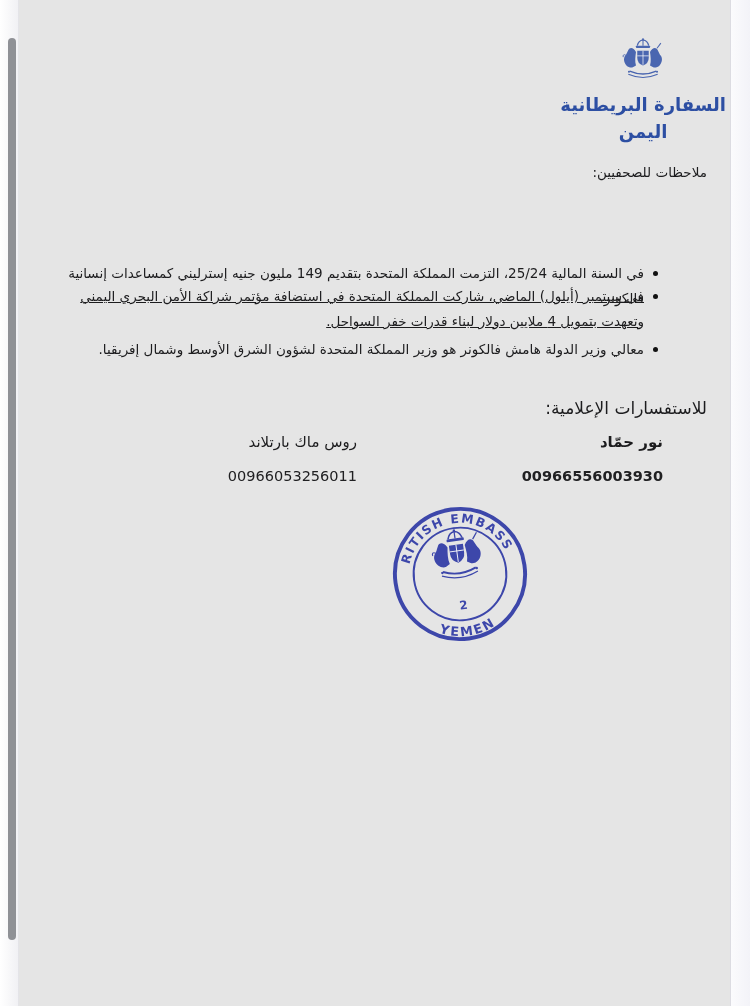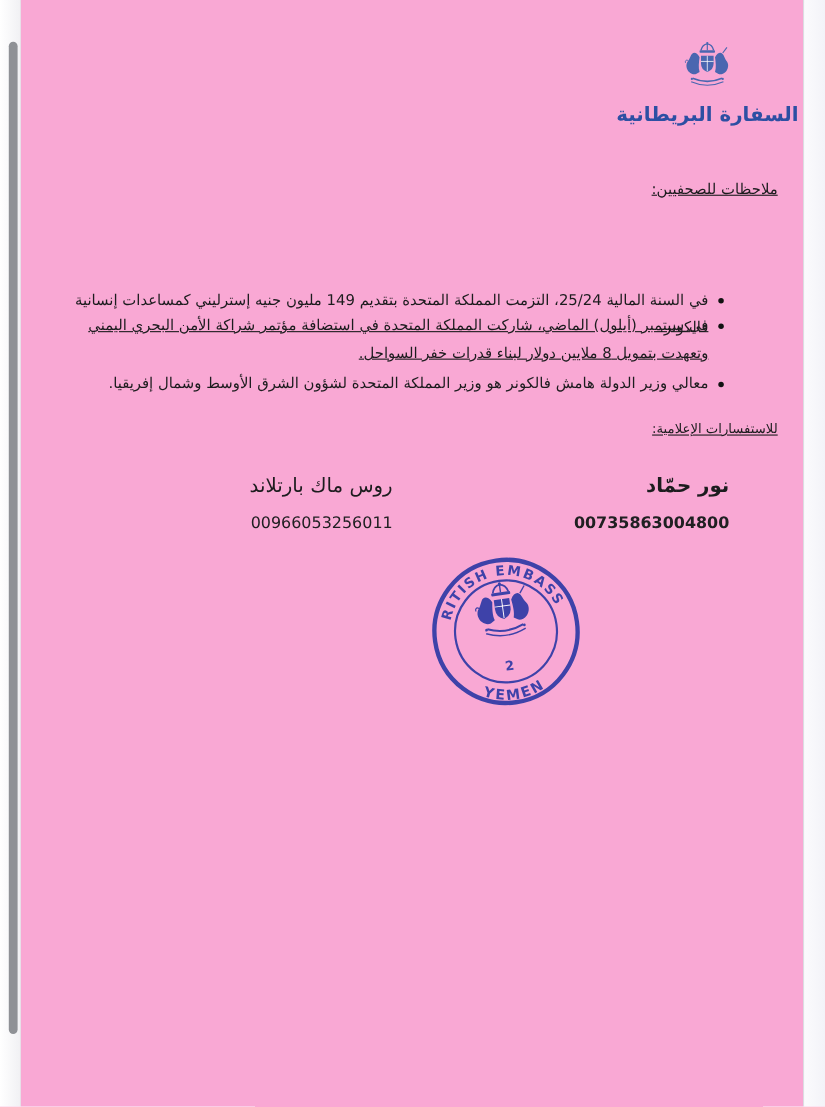--- a/index.html
+++ b/index.html
@@ -10,39 +10,39 @@
   }
   
   .top-edge{position:absolute;left:19px;top:0;width:712px;height:3px;background:#7e7e82;}
   .top-edge-light{position:absolute;left:430px;top:0;width:28px;height:3px;background:#c2c2c6;}
   .left-strip{position:absolute;left:0;top:0;width:19px;height:1006px;
     background:linear-gradient(to right,#ffffff,#f1f1f4);border-right:1px solid #e4e4e8;box-sizing:border-box;}
   .scroll-thumb{position:absolute;left:8px;top:38px;width:8px;height:902px;background:#8f9196;border-radius:4px;}
   .right-strip{position:absolute;left:730px;top:0;width:20px;height:1006px;
     background:linear-gradient(to right,#fbfbfd,#f3f3f8);border-left:1px solid #dcdce2;box-sizing:border-box;}
   
-  .page{position:absolute;left:19px;top:0;width:711px;height:1006px;background:#f9a8d4;}
-  .arabic{direction:rtl;unicode-bidi:plaintext;text-decoration:underline;}
+  .page{position:absolute;left:19px;top:0;width:711px;height:1006px;background:#e5e5e5;}
+  .arabic{direction:rtl;unicode-bidi:plaintext;}
   
   .header-block{position:absolute;right:4px;top:38px;text-align:center;color:#2d4fa3;}
   .header-block svg{display:block;margin:0 auto 2px auto;}
   .header-title{font-size:18px;font-weight:bold;line-height:27px;white-space:nowrap;direction:rtl;}
   
   .notes-heading{position:absolute;right:23px;top:162px;font-size:13.5px;color:#1c1c1e;
     line-height:20px;white-space:nowrap;direction:rtl;}
   
   .bullet{position:absolute;right:86px;text-align:right;color:#1c1c1e;}
   .bullet .bline{font-size:13.5px;line-height:25px;white-space:nowrap;direction:rtl;}
   .bullet .dot{position:absolute;right:-14px;top:10px;width:5px;height:5px;border-radius:50%;background:#111;}
   .b1{top:186px;}.b2{top:229px;margin-top:32px;}.b3{top:284px;text-decoration:underline;}.b4{top:337px;text-align:right;}
   
-  .media-heading{position:absolute;right:23px;top:380px;font-size:12px;color:#1c1c1e;
+  .media-heading{position:absolute;right:23px;top:398px;font-size:17px;color:#1c1c1e;
     line-height:20px;white-space:nowrap;direction:rtl;}
   .contact-col{position:absolute;top:432px;text-align:right;color:#1c1c1e;}
-  .contact-col .cname{font-size:18px;line-height:20px;white-space:nowrap;direction:rtl;}
+  .contact-col .cname{font-size:15px;line-height:20px;white-space:nowrap;direction:rtl;}
   .contact-col .cphone{font-size:14.5px;line-height:20px;margin-top:14px;white-space:nowrap;color:#202022;margin-left:18px;}
   .contact-right{right:67px;font-weight:bold;}
   .contact-left{right:373px;}
   
   .stamp{position:absolute;left:372px;top:505px;width:138px;height:138px;transform:rotate(-8deg);opacity:.92;}
   .stamp-color{color:#2f3aa6;}
   .crest-color{color:#4a66b0;}
   .hidden-defs{position:absolute;width:0;height:0;overflow:hidden;}
 </style>
 </head>
@@ -83,44 +83,45 @@
 </div>
 <div class="right-strip"></div>
 
 <div class="page">
 
   <div class="header-block">
     <svg class="crest-color" width="64" height="51" viewBox="0 0 100 80">
       <use href="#royal-arms"></use>
     </svg>
     <div class="header-title">السفارة البريطانية</div>
+    <div class="header-title">اليمن</div>
   </div>
 
   <div class="notes-heading arabic">ملاحظات للصحفيين:</div>
 
   <div class="bullet b2">
     <span class="dot"></span>
     <div class="bline">في السنة المالية 25/24، التزمت المملكة المتحدة بتقديم 149 مليون جنيه إسترليني كمساعدات إنسانية</div>
     <div class="bline">فالكونر.</div>
   </div>
   <div class="bullet b3">
     <span class="dot"></span>
     <div class="bline">في سبتمبر (أيلول) الماضي، شاركت المملكة المتحدة في استضافة مؤتمر شراكة الأمن البحري اليمني</div>
-    <div class="bline">وتعهدت بتمويل 8 ملايين دولار لبناء قدرات خفر السواحل.</div>
+    <div class="bline">وتعهدت بتمويل 4 ملايين دولار لبناء قدرات خفر السواحل.</div>
   </div>
   <div class="bullet b4">
     <span class="dot"></span>
     <div class="bline">معالي وزير الدولة هامش فالكونر هو وزير المملكة المتحدة لشؤون الشرق الأوسط وشمال إفريقيا.</div>
   </div>
 
   <div class="media-heading arabic">للاستفسارات الإعلامية:</div>
 
   <div class="contact-col contact-right">
     <div class="cname">نور حمّاد</div>
-    <div class="cphone">00735863004800</div>
+    <div class="cphone">00966556003930</div>
   </div>
   <div class="contact-col contact-left">
     <div class="cname">روس ماك بارتلاند</div>
     <div class="cphone">00966053256011</div>
   </div>
 
   <svg class="stamp stamp-color" viewBox="0 0 140 140">
     <defs>
       <path id="stamp-top-arc" d="M19.8 56.5 A52 52 0 0 1 120.2 56.5" fill="none"></path>
       <path id="stamp-bottom-arc" d="M12.9 96.6 A63 63 0 0 0 127.1 96.6" fill="none"></path>

